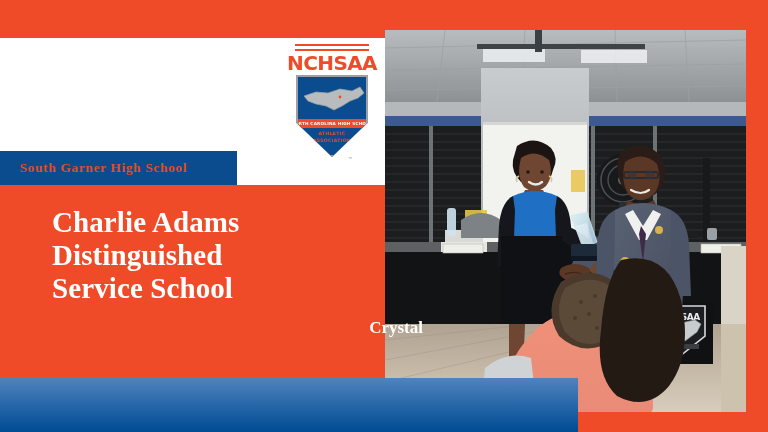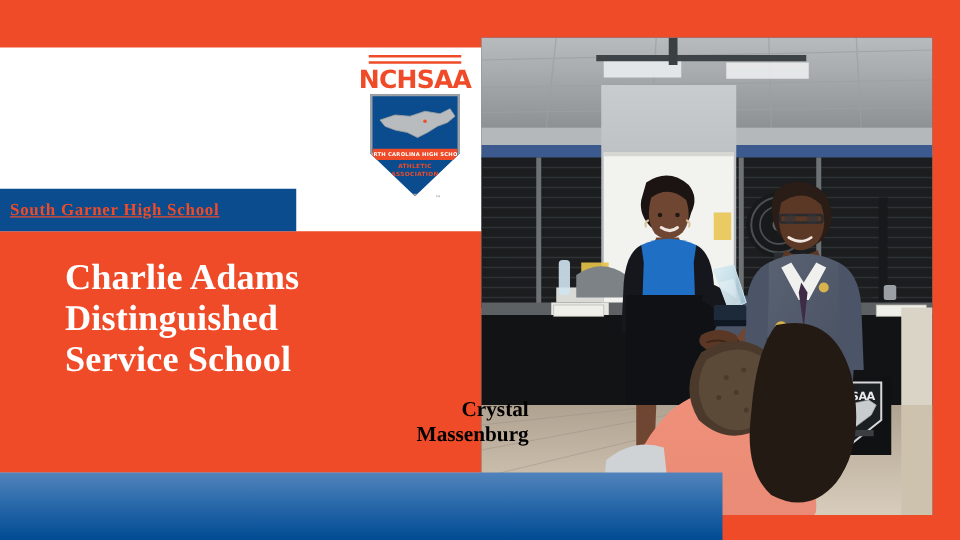--- a/index.html
+++ b/index.html
@@ -29,41 +29,40 @@
     position:absolute;left:0;top:151px;width:237px;height:34px;
     background:#0A4C8E;
     display:flex;align-items:center;
   }
   .school-banner .label{
     color:#F04B28;
     font-family:"Liberation Serif",serif;
     font-weight:700;
     font-size:13.5px;
     letter-spacing:.6px;
-    padding-left:8px;
+    padding-left:20px;
     white-space:nowrap;
-    text-decoration:underline;
   }
 
   
   .award-title{
     position:absolute;left:52px;top:206px;width:330px;
     color:#FFFFFF;
     font-family:Liberation Serif, serif;
     font-weight:700;
     font-size:29px;
     line-height:1.13;
     letter-spacing:.1px;
   }
 
   
   .recipient{
     position:absolute;left:150px;top:318px;width:273px;
     text-align:right;
-    color:#000000;
+    color:#ffffff;
     font-family:"Liberation Serif",serif;
     font-weight:700;
     font-size:17px;
     line-height:1.18;
   }
 
   
   .logo{
     position:absolute;left:286px;top:44px;width:92px;height:122px;
   }
@@ -359,18 +358,17 @@
   </div>
 
   <div class="award-title">
     <div>Charlie Adams</div>
     <div>Distinguished</div>
     <div>Service School</div>
   </div>
 
   <div class="recipient">
     <div>Crystal</div>
-    <div>Massenburg</div>
   </div>
 
   <div class="bottom-band"></div>
 
 </div>
 
 </body></html>

